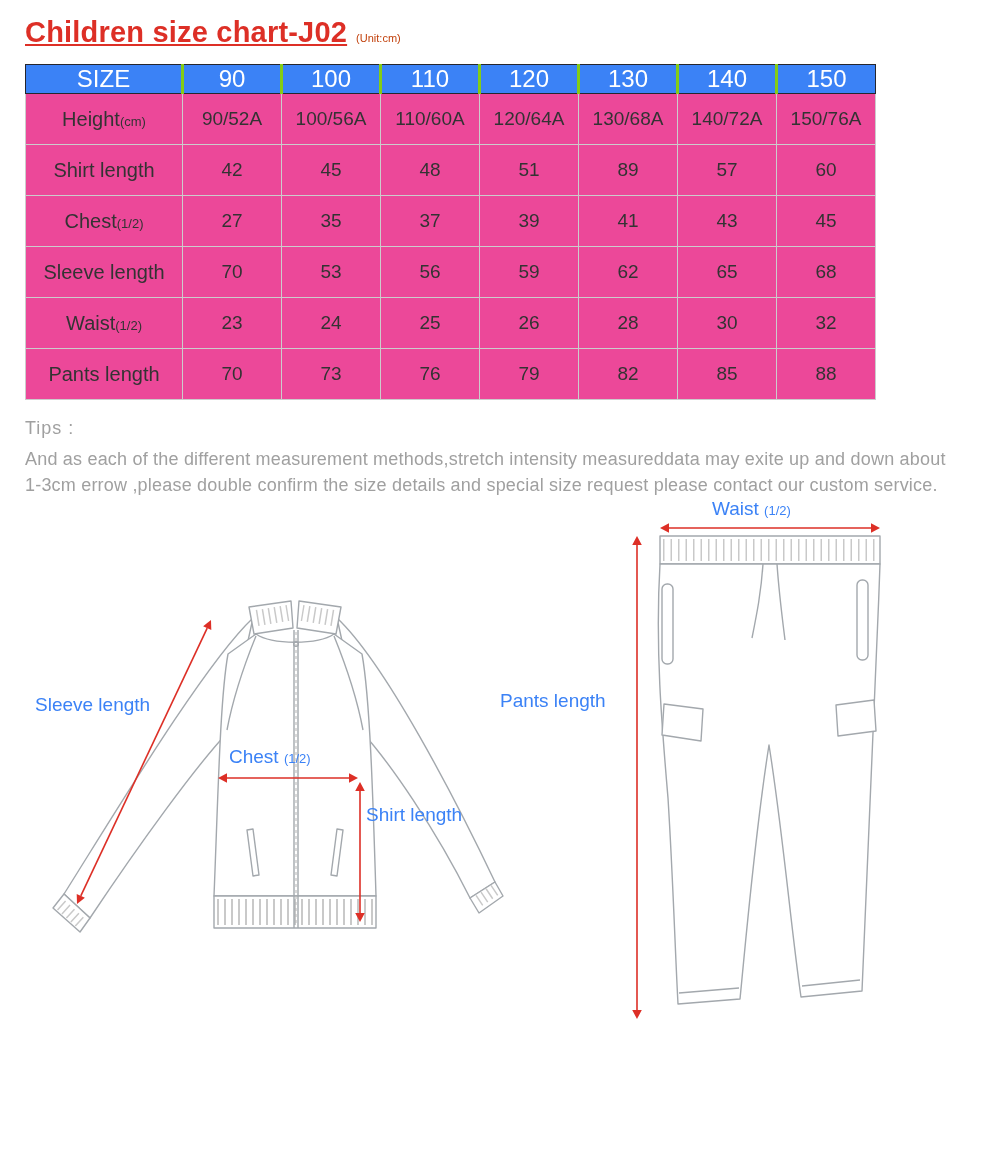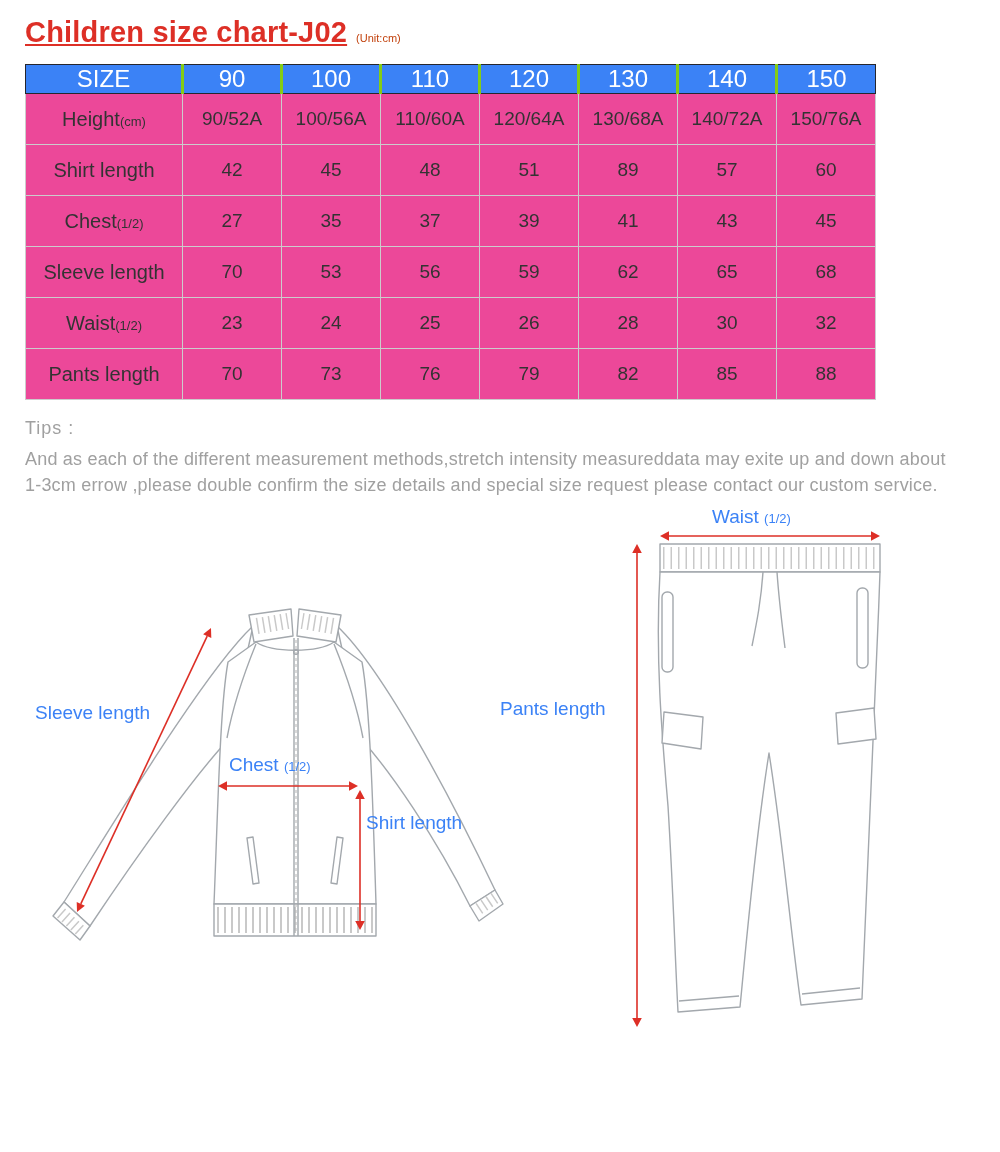--- a/index.html
+++ b/index.html
@@ -22,21 +22,21 @@
     height:28px; text-align:center; border:1px solid #26262d;
   }
   .size-table th + th { border-left:3px solid #84cc16; }
   .size-table td {
     border:1px solid #cccccc; height:51px; text-align:center;
     font-size:19px; color:#333333; background:#ec4899;
   }
   .size-table td.rowlabel { font-size:20px; }
   .sub { font-size:13px; }
 
-  .tips { margin:18px 0 8px 25px; color:#a0a0a0; width:925px; }
+  .tips { margin:18px 0 0 25px; color:#a0a0a0; width:925px; }
   .tips-heading { font-size:18px; letter-spacing:1px; margin-bottom:7px; }
   .tips-body { font-size:18px; line-height:26px; letter-spacing:0.2px; }
 
   .diagram { position:relative; height:560px; width:1000px; margin-top:0; }
   .diagram svg { position:absolute; left:0; top:0; }
   .dlabel { position:absolute; color:#3b82f6; font-size:19px; white-space:nowrap; }
   .dlabel .sub2 { font-size:13px; }
 </style>
 </head>
 <body>

